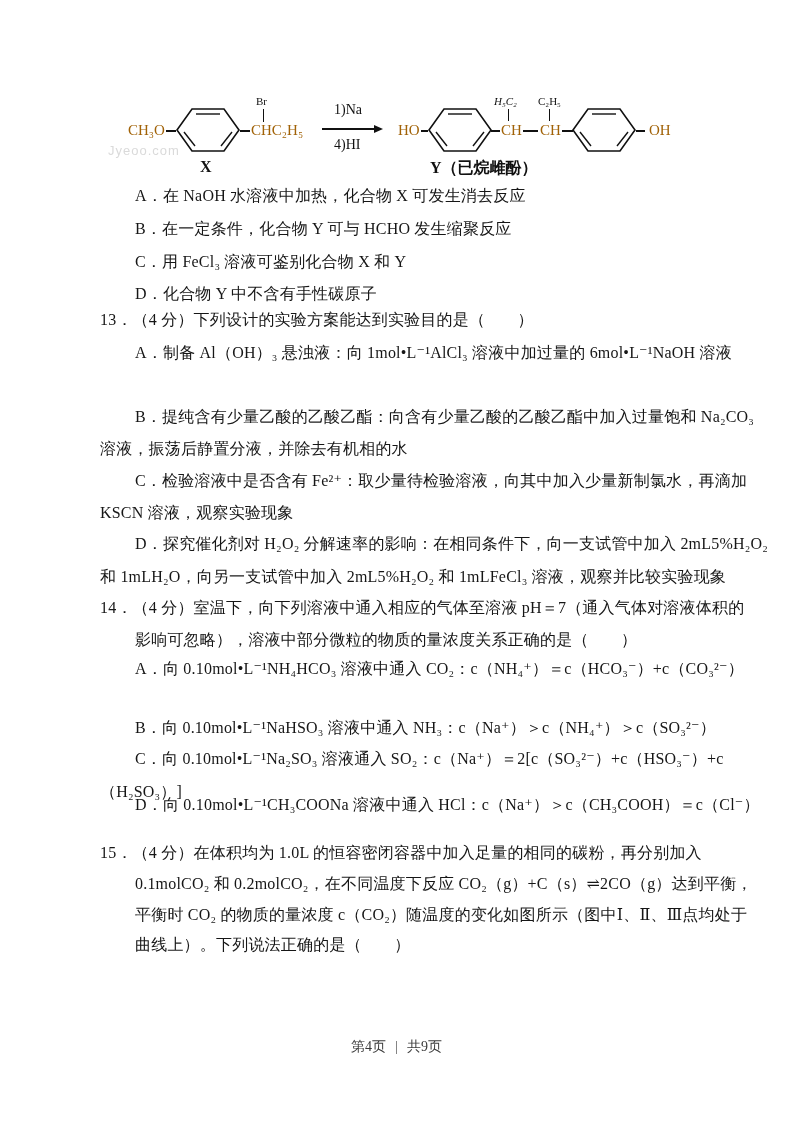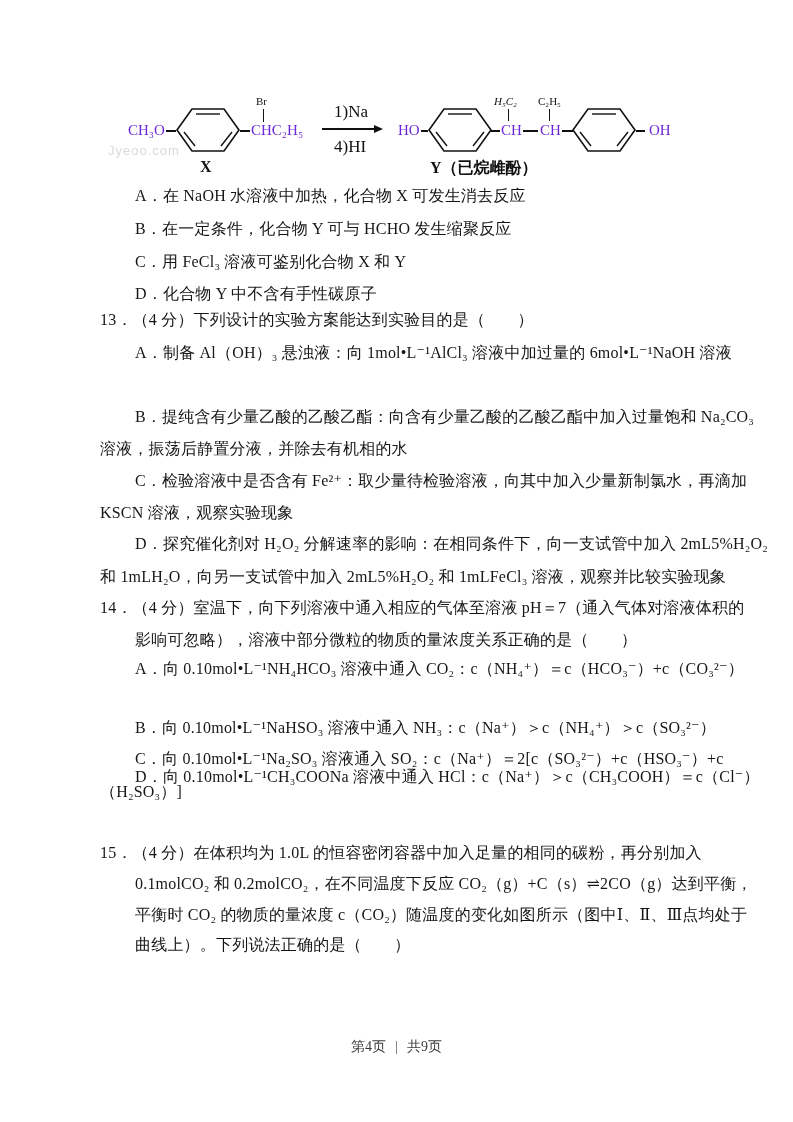--- a/index.html
+++ b/index.html
@@ -14,32 +14,32 @@
   
   .line {
     position: absolute; font-size: 16px; line-height: 22px;
     white-space: pre; color: #161616; letter-spacing: 0.2px;
   }
   .ind0 { left: 100px; }
   .ind1 { left: 135px; }
 
   
   .diagram { position: absolute; left: 0; top: 0; width: 793px; height: 200px; }
-  .chem { position: absolute; font-size: 15px; line-height: 16px; color: #6d28d9; white-space: pre; }
+  .chem { position: absolute; font-size: 15px; line-height: 16px; color: #a16207; white-space: pre; }
   .chem-small { position: absolute; font-size: 11px; line-height: 14px; color: #111; white-space: pre; }
   .bond { position: absolute; height: 1.5px; background: #111; }
   .vbond { position: absolute; width: 1.4px; background: #111; }
   .ring { position: absolute; width: 68px; height: 50px; }
   .struct-label { position: absolute; font-weight: bold; font-size: 16px; color: #111; white-space: pre; }
   .arrow-shaft { position: absolute; height: 1.6px; background: #111; }
   .arrow-head {
     position: absolute; width: 0; height: 0;
     border-left: 9px solid #111; border-top: 4.5px solid transparent; border-bottom: 4.5px solid transparent;
   }
-  .arrow-step { position: absolute; font-size: 17px; color: #111; white-space: pre; }
+  .arrow-step { position: absolute; font-size: 14px; color: #111; white-space: pre; }
   .watermark { position: absolute; font-size: 13px; color: #dadada; letter-spacing: 1px; font-family: "Liberation Sans", sans-serif; text-align: center; }
 
   
   .footer {
     position: absolute; top: 1024px; left: 0; width: 793px;
     text-align: center; font-size: 14px; color: #3a3a3a;
   }
   .footer span { display: inline-block; margin-top: 14px; }
   .footer .sep { margin: 0 9px; color: #555; }
 </style>
@@ -117,21 +117,21 @@
       <div class="line ind1" style="top: 470px;">C．检验溶液中是否含有 Fe²⁺：取少量待检验溶液，向其中加入少量新制氯水，再滴加</div>
       <div class="line ind0" style="top: 502px;">KSCN 溶液，观察实验现象</div>
       <div class="line ind1" style="top: 533px;">D．探究催化剂对 H₂O₂ 分解速率的影响：在相同条件下，向一支试管中加入 2mL5%H₂O₂</div>
       <div class="line ind0" style="top: 566px;">和 1mLH₂O，向另一支试管中加入 2mL5%H₂O₂ 和 1mLFeCl₃ 溶液，观察并比较实验现象</div>
       <div class="line ind0" style="top: 597px;">14．（4 分）室温下，向下列溶液中通入相应的气体至溶液 pH＝7（通入气体对溶液体积的</div>
       <div class="line ind1" style="top: 629px;">影响可忽略），溶液中部分微粒的物质的量浓度关系正确的是（　　）</div>
       <div class="line ind1" style="top: 658px;">A．向 0.10mol•L⁻¹NH₄HCO₃ 溶液中通入 CO₂：c（NH₄⁺）＝c（HCO₃⁻）+c（CO₃²⁻）</div>
       <div class="line ind1" style="top: 717px;">B．向 0.10mol•L⁻¹NaHSO₃ 溶液中通入 NH₃：c（Na⁺）＞c（NH₄⁺）＞c（SO₃²⁻）</div>
       <div class="line ind1" style="top: 748px;">C．向 0.10mol•L⁻¹Na₂SO₃ 溶液通入 SO₂：c（Na⁺）＝2[c（SO₃²⁻）+c（HSO₃⁻）+c</div>
       <div class="line ind0" style="top: 781px;">（H₂SO₃）]</div>
-      <div class="line ind1" style="top: 766px; text-align: right;">D．向 0.10mol•L⁻¹CH₃COONa 溶液中通入 HCl：c（Na⁺）＞c（CH₃COOH）＝c（Cl⁻）</div>
+      <div class="line ind1" style="top: 794px; text-align: right;">D．向 0.10mol•L⁻¹CH₃COONa 溶液中通入 HCl：c（Na⁺）＞c（CH₃COOH）＝c（Cl⁻）</div>
       <div class="line ind0" style="top: 842px;">15．（4 分）在体积均为 1.0L 的恒容密闭容器中加入足量的相同的碳粉，再分别加入</div>
       <div class="line ind1" style="top: 873px;">0.1molCO₂ 和 0.2molCO₂，在不同温度下反应 CO₂（g）+C（s）⇌2CO（g）达到平衡，</div>
       <div class="line ind1" style="top: 904px;">平衡时 CO₂ 的物质的量浓度 c（CO₂）随温度的变化如图所示（图中Ⅰ、Ⅱ、Ⅲ点均处于</div>
       <div class="line ind1" style="top: 934px;">曲线上）。下列说法正确的是（　　）</div>
     </div>
 
   <div class="footer">
     <span>第4页</span><span class="sep">|</span><span>共9页</span>
   </div>
 

